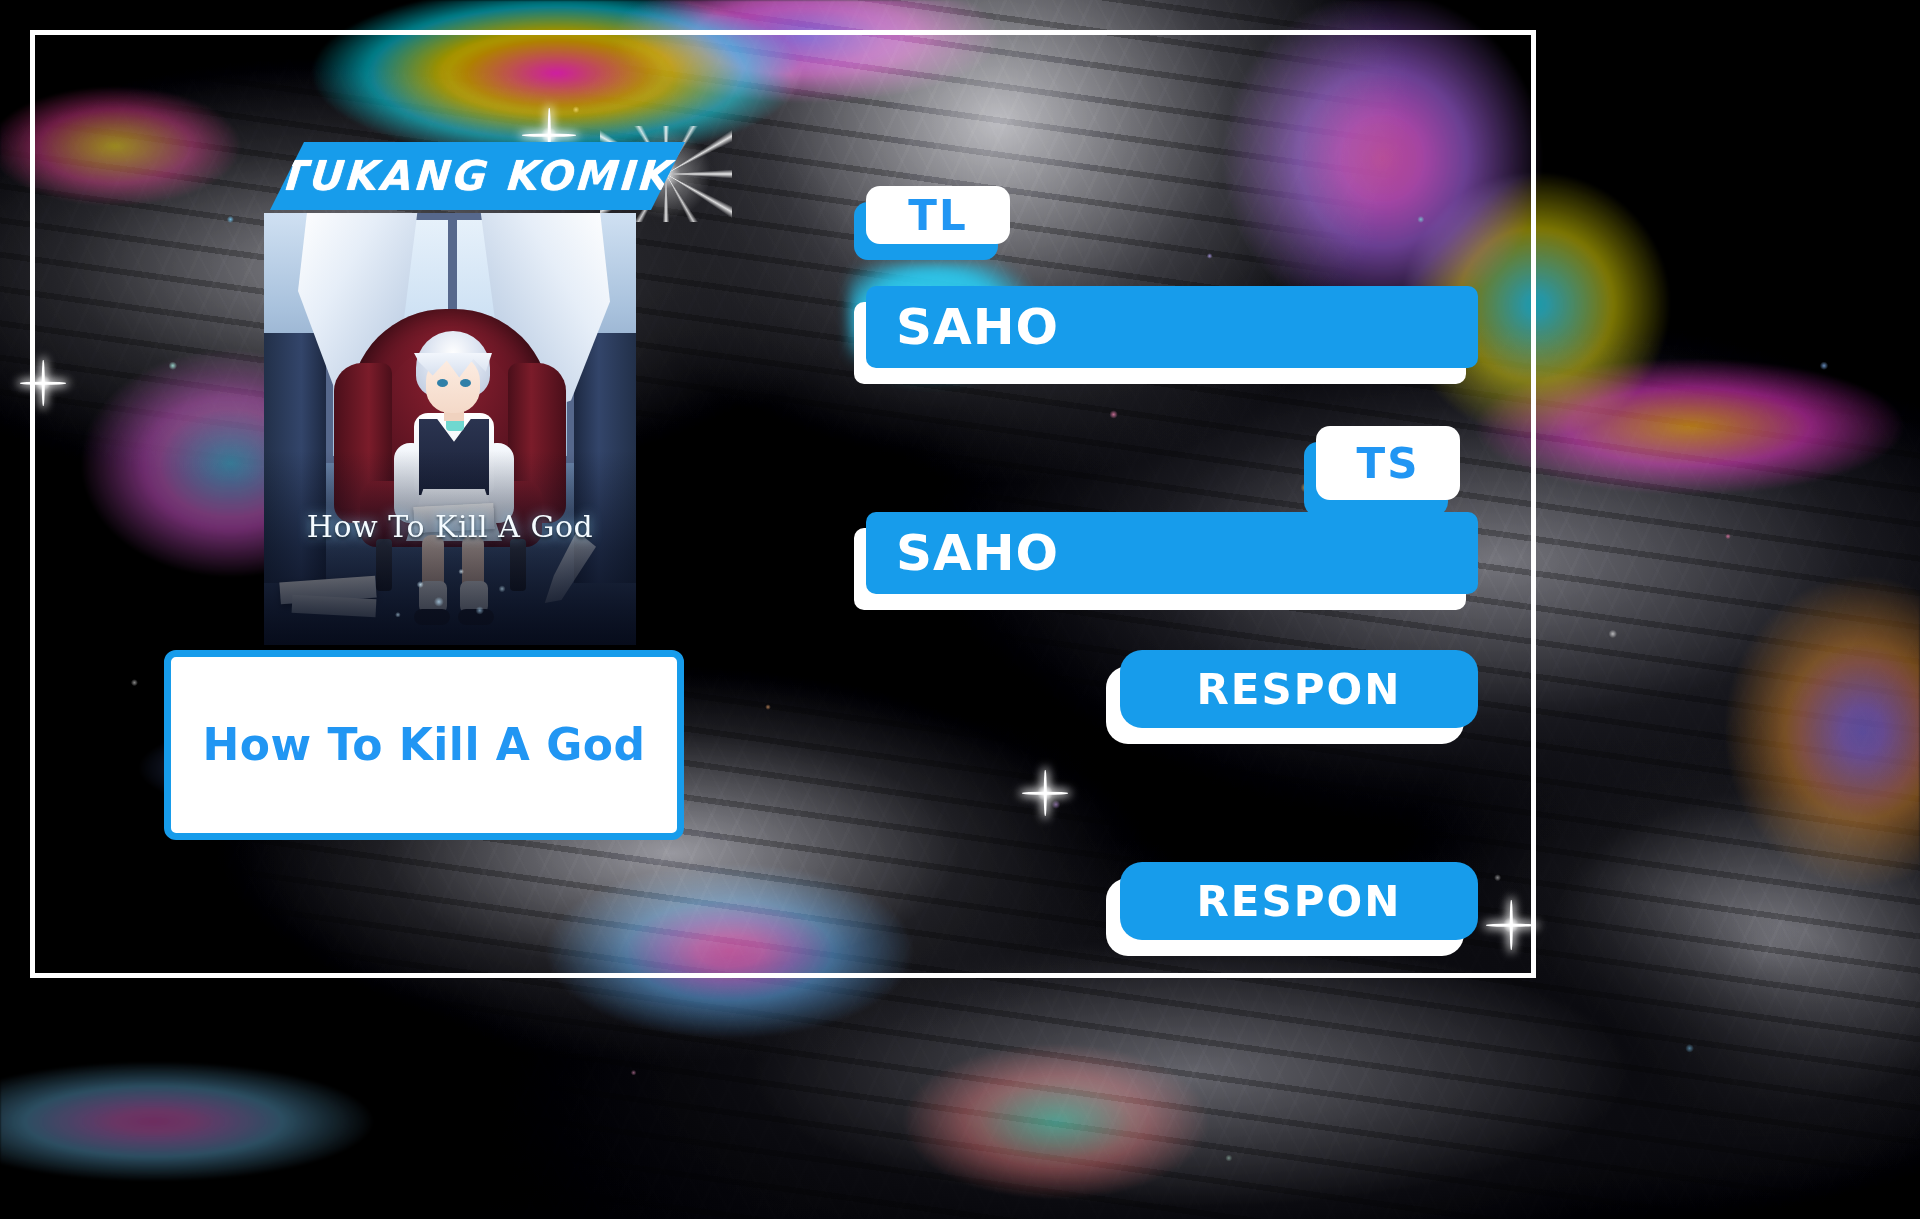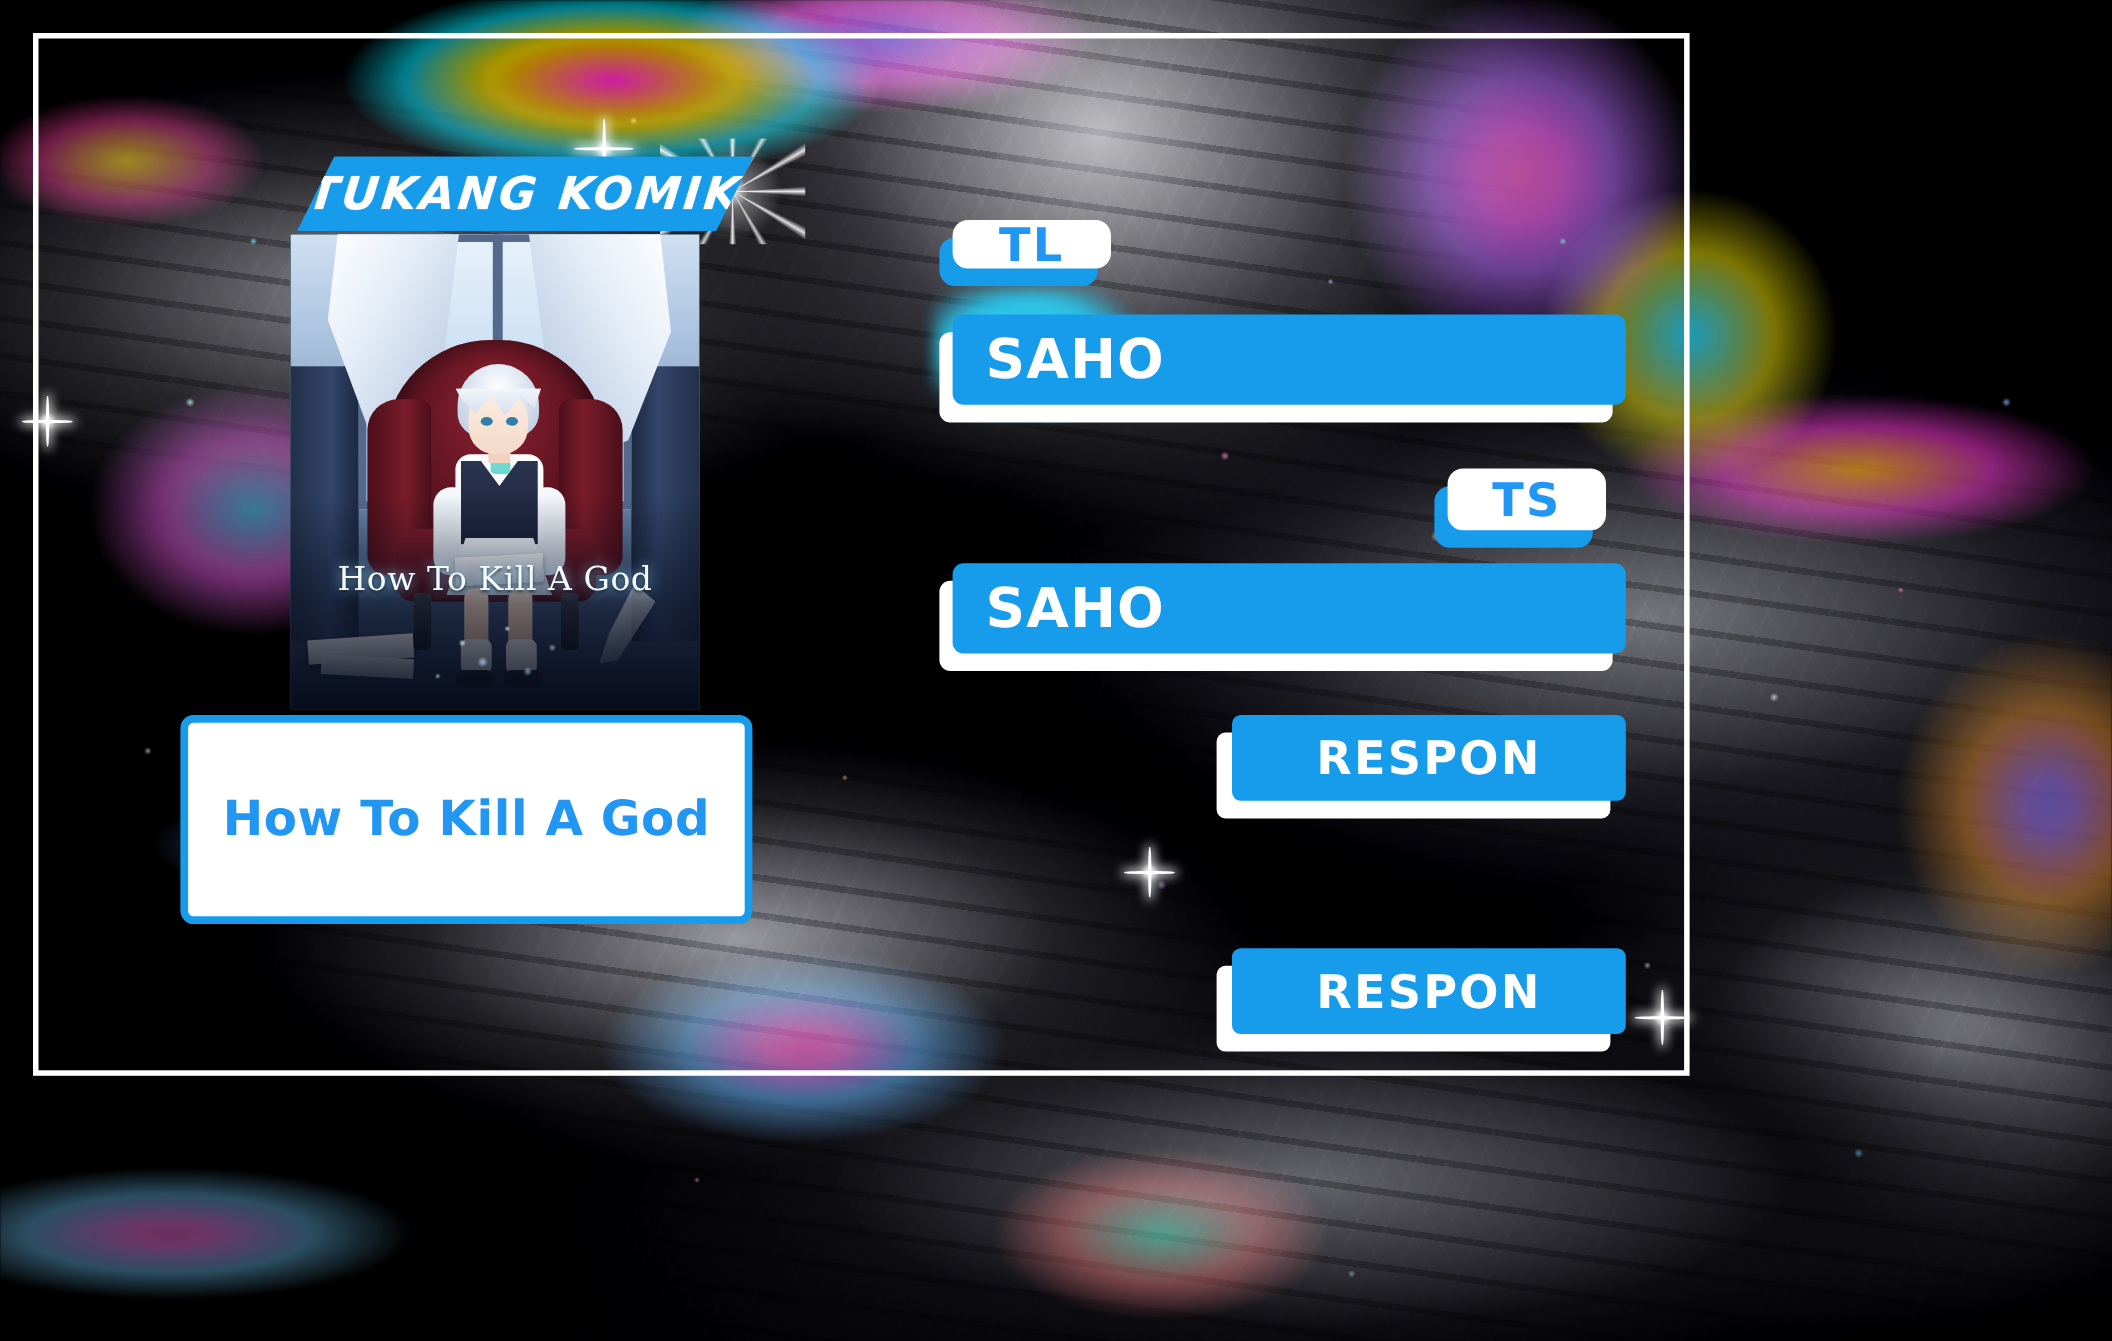--- a/index.html
+++ b/index.html
@@ -431,21 +431,21 @@
     font-family: "DejaVu Sans", sans-serif;
     font-weight: 700;
     font-size: 50px;
     color: #ffffff;
     letter-spacing: 1px;
   }
 
   
   .btn-blue {
     background: #179ceb;
-    border-radius: 8px;
+    border-radius: 22px;
     display: flex; align-items: center; justify-content: center;
     box-shadow: -14px 16px 0 0 #ffffff;
   }
   .btn-blue .txt {
     font-family: "DejaVu Sans", sans-serif;
     font-weight: 700;
     font-size: 42px;
     color: #ffffff;
     letter-spacing: 2px;
   }
@@ -540,28 +540,28 @@
   </div>
 
   <div id="banner">
     <span class="txt">TUKANG KOMIK</span>
   </div>
 
   <div id="title-plate">
     <span class="txt">How To Kill A God</span>
   </div>
 
-  <div class="rc pill-white" style="left:866px; top:200px; width:144px; height:44px;">
+  <div class="rc pill-white" style="left:866px; top:186px; width:144px; height:58px;">
     <span class="txt">TL</span>
   </div>
   <div class="rc bar-blue" style="left:866px; top:286px; width:612px; height:82px;">
     <span class="txt">SAHO</span>
   </div>
 
-  <div class="rc pill-white" style="left:1316px; top:426px; width:144px; height:56px;">
+  <div class="rc pill-white" style="left:1316px; top:426px; width:144px; height:74px;">
     <span class="txt">TS</span>
   </div>
   <div class="rc bar-blue" style="left:866px; top:512px; width:612px; height:82px;">
     <span class="txt">SAHO</span>
   </div>
 
   <div class="rc btn-blue" style="left:1120px; top:650px; width:358px; height:78px;">
     <span class="txt">RESPON</span>
   </div>
 

